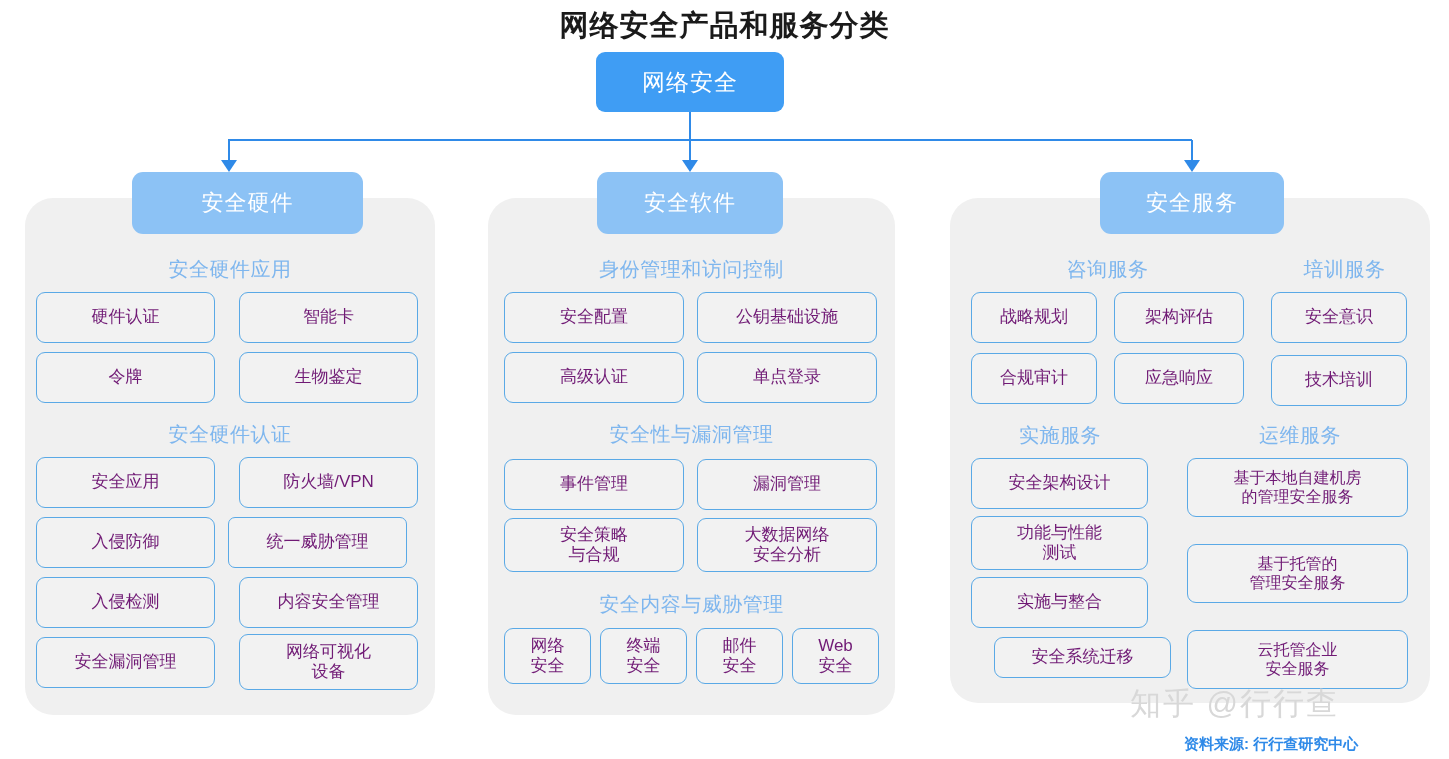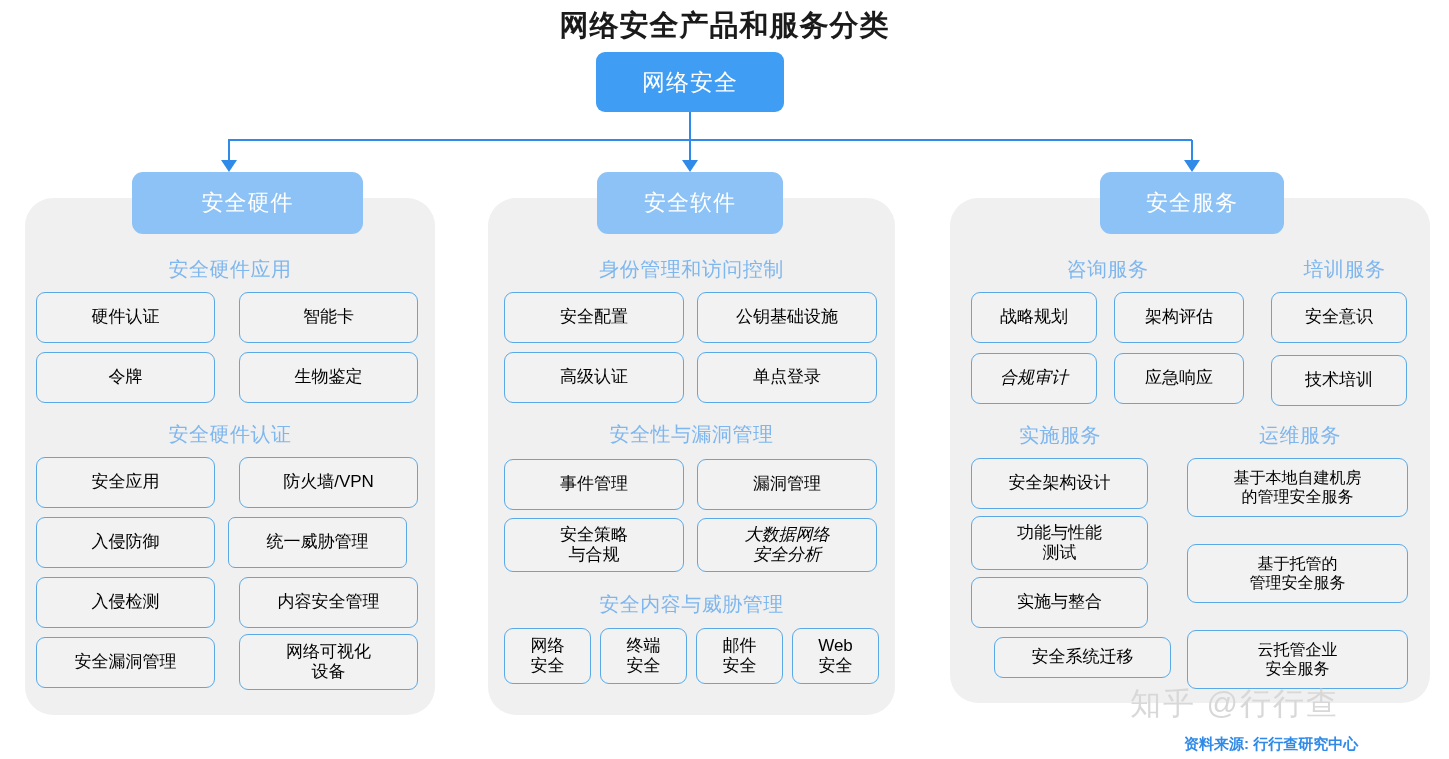--- a/index.html
+++ b/index.html
@@ -76,21 +76,21 @@
     text-align: center; letter-spacing: 0.5px;
     white-space: nowrap;
   }
 
   
   .leaf {
     position: absolute;
     background: #f2f2f2;
     border: 1.6px solid #5aa9e6;
     border-radius: 9px;
-    color: #000000; font-size: 17px;
+    color: #701a75; font-size: 17px;
     display: flex; align-items: center; justify-content: center;
     text-align: center; line-height: 1.18;
     padding: 2px 3px;
   }
   .leaf.small { font-size: 16px; }
 
   
   .watermark {
     position: absolute; left: 1130px; top: 683px;
     font-size: 31px; color: #d8d8d8;
@@ -159,35 +159,35 @@
   <div class="leaf" style="left:504px; top:292px; width:180px; height:51px;">安全配置</div>
   <div class="leaf" style="left:697px; top:292px; width:180px; height:51px;">公钥基础设施</div>
   <div class="leaf" style="left:504px; top:352px; width:180px; height:51px;">高级认证</div>
   <div class="leaf" style="left:697px; top:352px; width:180px; height:51px;">单点登录</div>
 
   <div class="grp-title" style="left:488px; top:421px; width:407px;">安全性与漏洞管理</div>
 
   <div class="leaf" style="left:504px; top:459px; width:180px; height:51px;">事件管理</div>
   <div class="leaf" style="left:697px; top:459px; width:180px; height:51px;">漏洞管理</div>
   <div class="leaf" style="left:504px; top:518px; width:180px; height:54px;">安全策略<br>与合规</div>
-  <div class="leaf" style="left:697px; top:518px; width:180px; height:54px;font-style:italic;">大数据网络<br>安全分析</div>
+  <div class="leaf" style="left:697px; top:518px; width:180px; height:54px;">大数据网络<br>安全分析</div>
 
   <div class="grp-title" style="left:488px; top:591px; width:407px;">安全内容与威胁管理</div>
 
   <div class="leaf" style="left:504px; top:628px; width:87px; height:56px;">网络<br>安全</div>
   <div class="leaf" style="left:600px; top:628px; width:87px; height:56px;">终端<br>安全</div>
   <div class="leaf" style="left:696px; top:628px; width:87px; height:56px;">邮件<br>安全</div>
   <div class="leaf" style="left:792px; top:628px; width:87px; height:56px;">Web<br>安全</div>
 
   <div class="grp-title" style="left:960px; top:256px; width:295px;">咨询服务</div>
   <div class="grp-title" style="left:1262px; top:256px; width:165px;">培训服务</div>
 
   <div class="leaf" style="left:971px;  top:292px; width:126px; height:51px;">战略规划</div>
   <div class="leaf" style="left:1114px; top:292px; width:130px; height:51px;">架构评估</div>
-  <div class="leaf" style="left:971px;  top:353px; width:126px; height:51px;font-style:italic;">合规审计</div>
+  <div class="leaf" style="left:971px;  top:353px; width:126px; height:51px;">合规审计</div>
   <div class="leaf" style="left:1114px; top:353px; width:130px; height:51px;">应急响应</div>
 
   <div class="leaf" style="left:1271px; top:292px; width:136px; height:51px;">安全意识</div>
   <div class="leaf" style="left:1271px; top:355px; width:136px; height:51px;">技术培训</div>
 
   <div class="grp-title" style="left:960px; top:422px; width:200px;">实施服务</div>
   <div class="grp-title" style="left:1200px; top:422px; width:200px;">运维服务</div>
 
   <div class="leaf" style="left:971px; top:458px; width:177px; height:51px;">安全架构设计</div>
   <div class="leaf" style="left:971px; top:516px; width:177px; height:54px;">功能与性能<br>测试</div>

